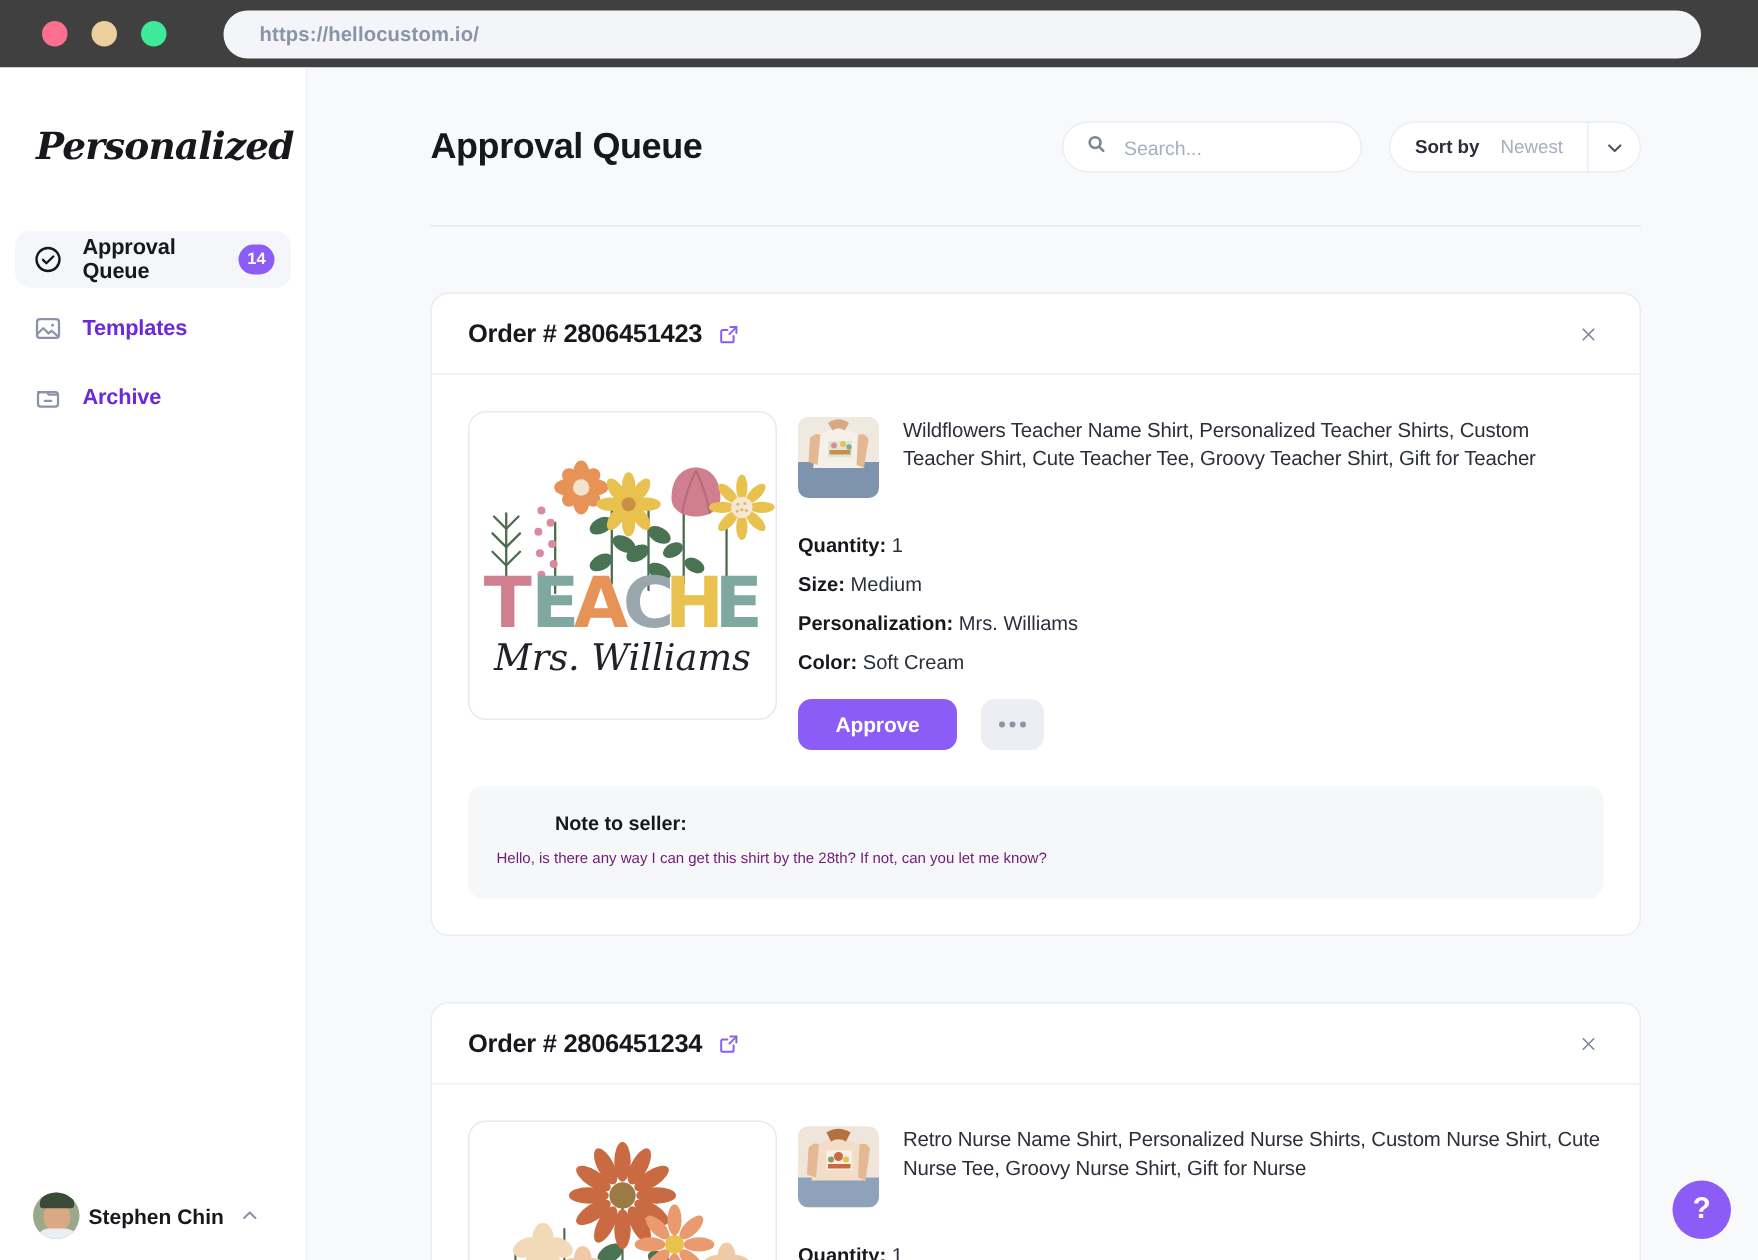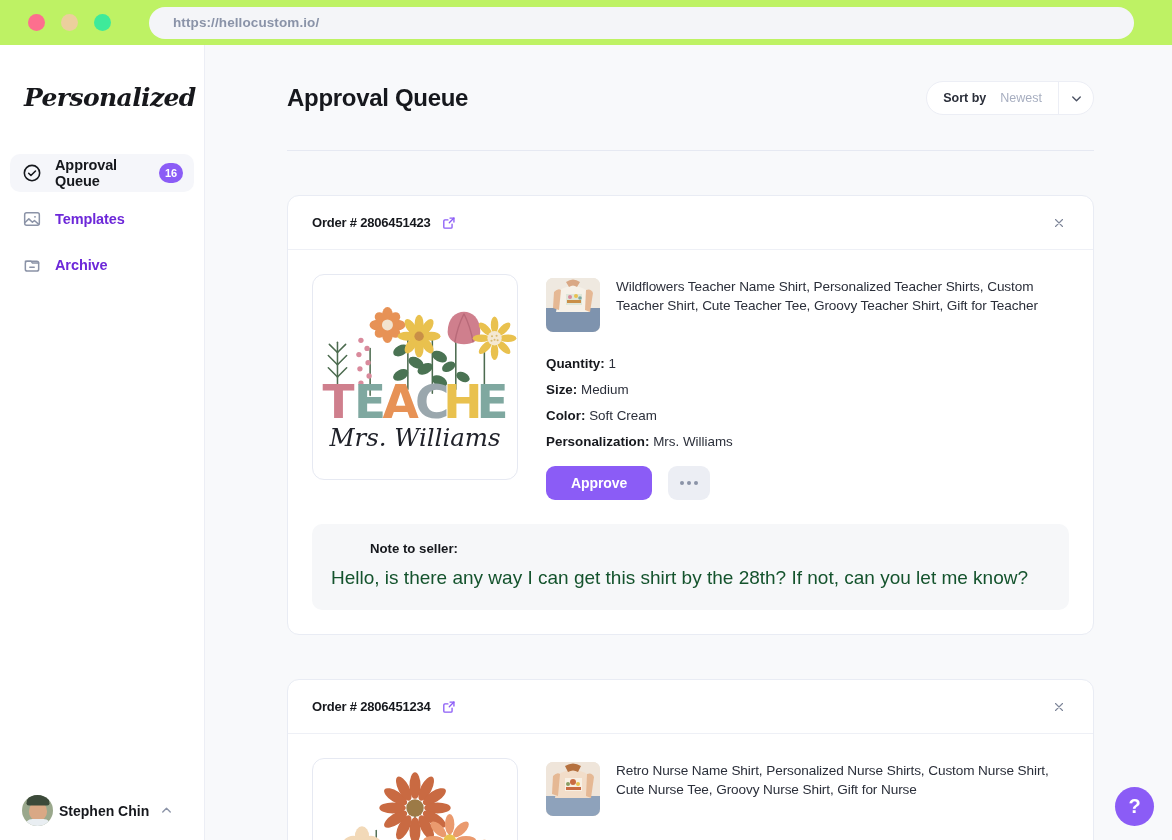--- a/index.html
+++ b/index.html
@@ -8,21 +8,21 @@
     width: 1172px;
     height: 840px;
     overflow: hidden;
     font-family: "Liberation Sans", sans-serif;
     background: #ffffff;
   }
 
   
   .browser-bar {
     height: 45px;
-    background: #bef264;
+    background: #404040;
     display: flex;
     align-items: center;
     padding: 0 16px;
     flex-shrink: 0;
   }
   .traffic-lights { display: flex; gap: 16px; margin-left: 12px; }
   .dot { width: 17px; height: 17px; border-radius: 50%; }
   .dot-red { background: #fd6f8e; }
   .dot-yellow { background: #eccf9d; }
   .dot-green { background: #3eea9a; }
@@ -220,21 +220,21 @@
     overflow: hidden;
   }
   .card-head {
     height: 54px;
     display: flex;
     align-items: center;
     padding: 0 24px;
     border-bottom: 1px solid #eef0f6;
   }
   .order-no {
-    font-size: 13px; font-weight: bold; color: #16181d; letter-spacing: -0.2px;
+    font-size: 17px; font-weight: bold; color: #16181d; letter-spacing: -0.2px;
   }
   .ext-link { margin-left: 10px; display: flex; cursor: pointer; }
   .card-close {
     margin-left: auto; color: #7e8699; cursor: pointer;
     display: flex; align-items: center; justify-content: center;
     width: 20px; height: 20px;
   }
 
   .card-body { display: flex; padding: 24px 24px 0 24px; }
 
@@ -242,21 +242,21 @@
     width: 206px; height: 206px;
     border: 1px solid #e6e9f2;
     border-radius: 12px;
     background: #ffffff;
     flex-shrink: 0;
     overflow: hidden;
     position: relative;
   }
   .preview svg { width: 100%; height: 100%; display: block; }
 
-  .details { margin-left: 28px; flex: 1; padding-top: 4px; }
+  .details { margin-left: 14px; flex: 1; padding-top: 4px; }
   .prod-row { display: flex; gap: 16px; }
   .thumb {
     width: 54px; height: 54px; border-radius: 7px;
     flex-shrink: 0; overflow: hidden; position: relative;
     background: #e9e3da;
   }
   .thumb svg { width: 100%; height: 100%; display: block; }
   .prod-title {
     font-size: 13.6px;
     color: #2b2f3a;
@@ -293,21 +293,21 @@
   }
   .btn-more i { width: 4px; height: 4px; border-radius: 50%; background: #8b93a7; display: block; }
 
   .note {
     margin: 24px 24px 24px 24px;
     background: #f6f7f9;
     border-radius: 10px;
     padding: 17px 19px 21px 19px;
   }
   .note-title { font-size: 13.2px; font-weight: bold; color: #16181d; margin-left: 39px; }
-  .note-body { font-size: 19px; color: #14532d; margin-top: 11px; }
+  .note-body { font-size: 10px; color: #701a75; margin-top: 11px; }
 
   
   .help-fab {
     position: absolute;
     right: 18px; bottom: 14px;
     width: 39px; height: 39px;
     border-radius: 50%;
     background: #8b5cf6;
     color: #ffffff;
     display: flex; align-items: center; justify-content: center;
@@ -337,21 +337,21 @@
     <div class="nav">
 
       <div class="nav-item active">
         <span class="nav-icon">
           <svg viewBox="0 0 24 24" width="20" height="20" fill="none" stroke="#16181d" stroke-width="1.9" stroke-linecap="round" stroke-linejoin="round">
             <circle cx="12" cy="12" r="9.2"></circle>
               <path d="M8 12.3l2.7 2.7L16.2 9.6"></path>
           </svg>
         </span>
         <span class="nav-label">Approval Queue</span>
-        <span class="nav-badge">16</span>
+        <span class="nav-badge">14</span>
       </div>
 
       <div class="nav-item">
         <span class="nav-icon">
           <svg viewBox="0 0 24 24" width="20" height="20" fill="none" stroke="#8b93a7" stroke-width="1.8" stroke-linecap="round" stroke-linejoin="round">
             <rect x="3.2" y="4.5" width="17.6" height="15" rx="2.3"></rect>
             <circle cx="15.6" cy="9.4" r="1.15" fill="#8b93a7" stroke="none"></circle>
             <path d="M3.6 16.2l4.6-4.4 4.3 4.1 2.4-2.1 4.9 4.3"></path>
           </svg>
         </span>
@@ -387,20 +387,29 @@
   </div>
 
   <div class="main">
     <div class="main-inner">
 
       <div class="page-head">
         <div class="page-title">Approval Queue</div>
 
         <div class="head-controls">
 
+          <div class="search-box">
+            <span>
+              <svg viewBox="0 0 24 24" width="16" height="16" fill="none" stroke="#7b8499" stroke-width="2.6" stroke-linecap="round">
+                <circle cx="10.6" cy="10.6" r="5.4"></circle>
+                  <path d="M14.8 14.8l4 4"></path>
+              </svg>
+            </span>
+            <input class="search-input" type="text" placeholder="Search..." style="">
+          </div>
 
           <div class="sort-box">
             <span class="sort-label">Sort by</span>
             <span class="sort-value">Newest</span>
             <span class="sort-caret">
               <svg viewBox="0 0 24 24" width="15" height="15" fill="none" stroke="#4b5263" stroke-width="2.2" stroke-linecap="round" stroke-linejoin="round">
                 <path d="M6 9.5l6 6 6-6"></path>
               </svg>
             </span>
           </div>
@@ -560,26 +569,26 @@
             <div class="attrs">
               <div class="attr">
                 <b>Quantity:</b>
                 <span>1</span>
               </div>
               <div class="attr">
                 <b>Size:</b>
                 <span>Medium</span>
               </div>
               <div class="attr">
+                <b>Personalization:</b>
+                <span>Mrs. Williams</span>
+              </div>
+              <div class="attr">
                 <b>Color:</b>
                 <span>Soft Cream</span>
-              </div>
-              <div class="attr">
-                <b>Personalization:</b>
-                <span>Mrs. Williams</span>
               </div>
             </div>
 
             <div class="actions">
               <button class="btn-approve">Approve</button>
               <button class="btn-more">
                 <i></i>
                 <i></i>
                 <i></i>
               </button>

